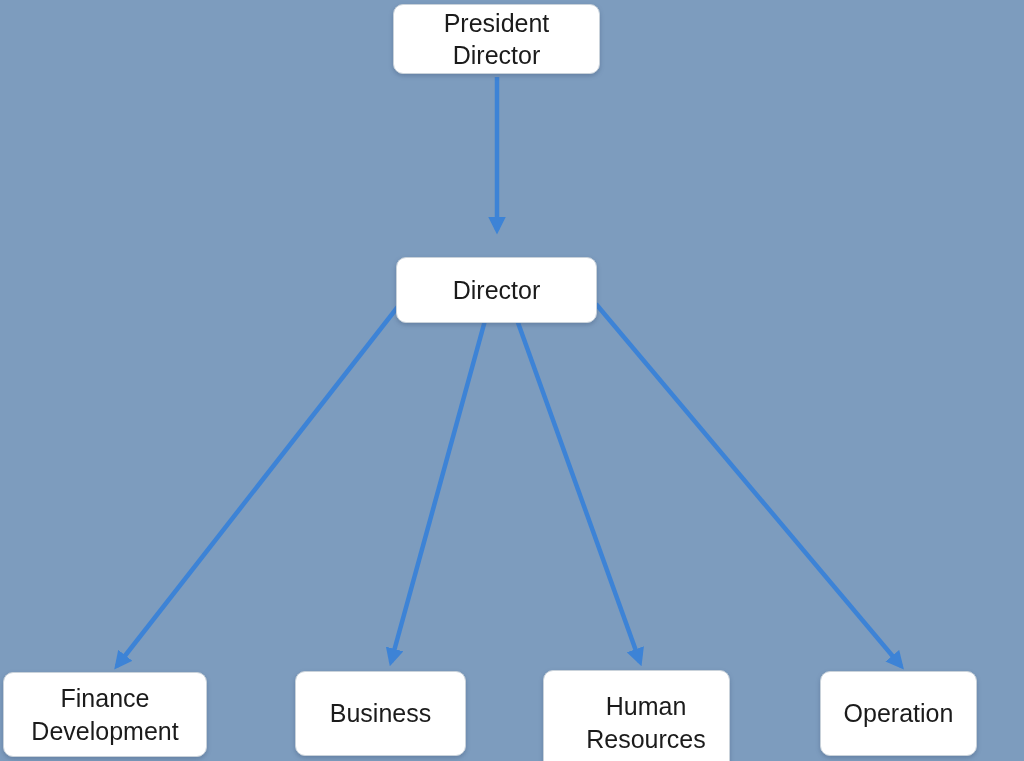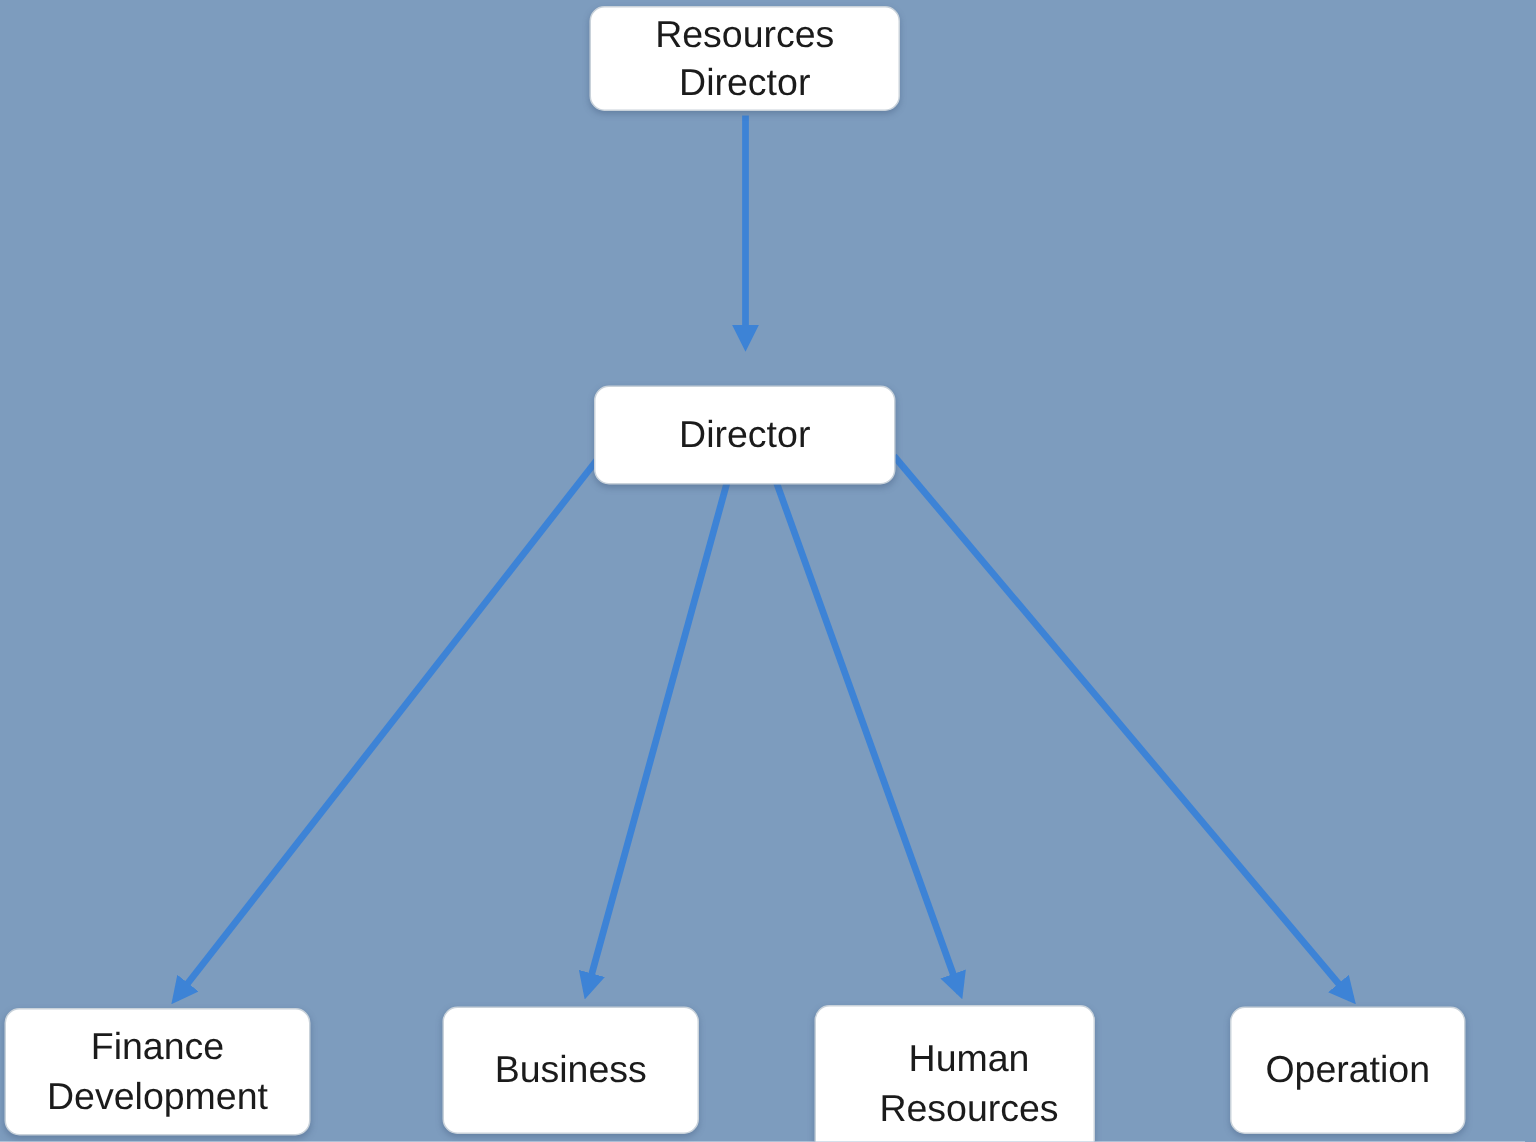--- a/index.html
+++ b/index.html
@@ -70,21 +70,21 @@
       </marker>
     </defs>
     <line class="edge" x1="497" y1="77" x2="497" y2="230" marker-end="url(#arrow)"></line>
     <line class="edge" x1="400" y1="304" x2="117" y2="666" marker-end="url(#arrow)"></line>
     <line class="edge" x1="489" y1="306" x2="391" y2="662" marker-end="url(#arrow)"></line>
     <line class="edge" x1="512" y1="306" x2="640" y2="662" marker-end="url(#arrow)"></line>
     <line class="edge" x1="596" y1="304" x2="901" y2="666" marker-end="url(#arrow)"></line>
   </svg>
 
   <div class="node node-president-director">
-    <span>Resources Director</span>
+    <span>President Director</span>
   </div>
 
   <div class="node node-director">
     <span>Director</span>
   </div>
 
   <div class="node node-business-development">
     <span>Finance Development</span>
   </div>
 

